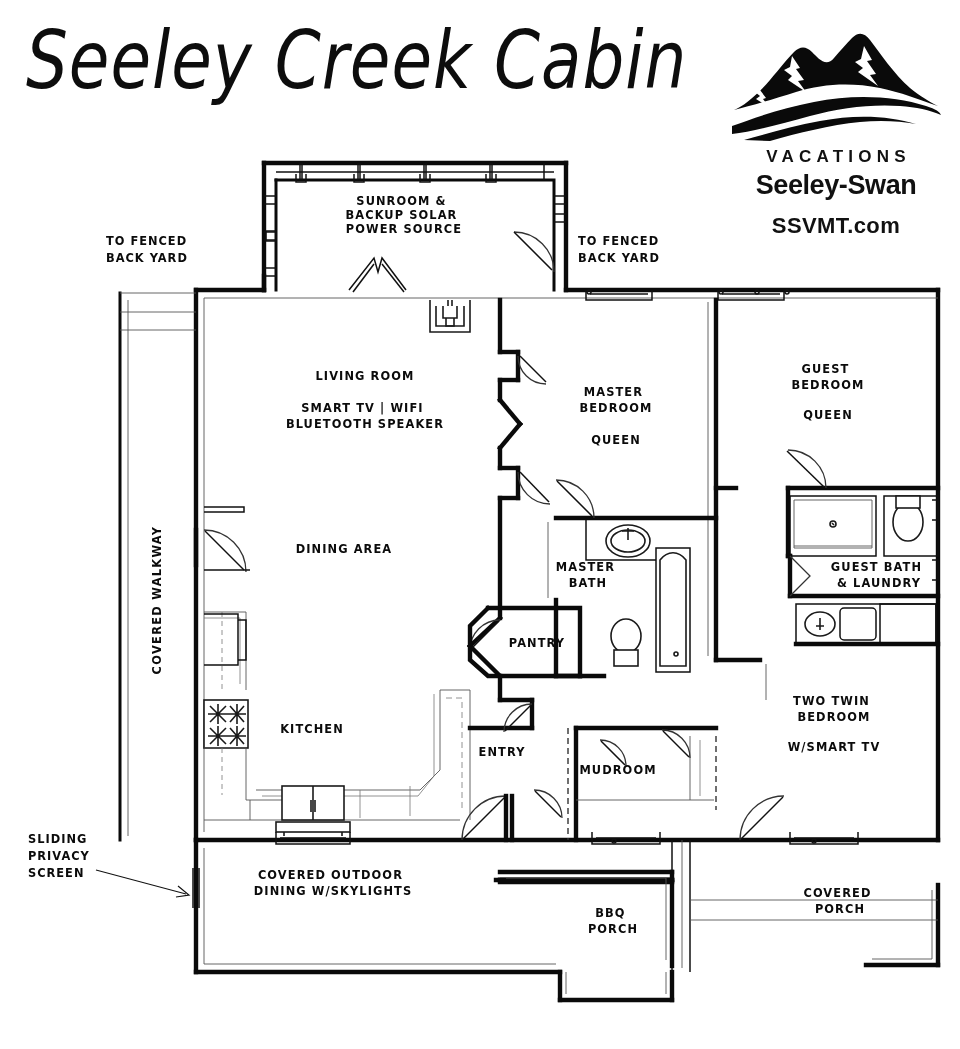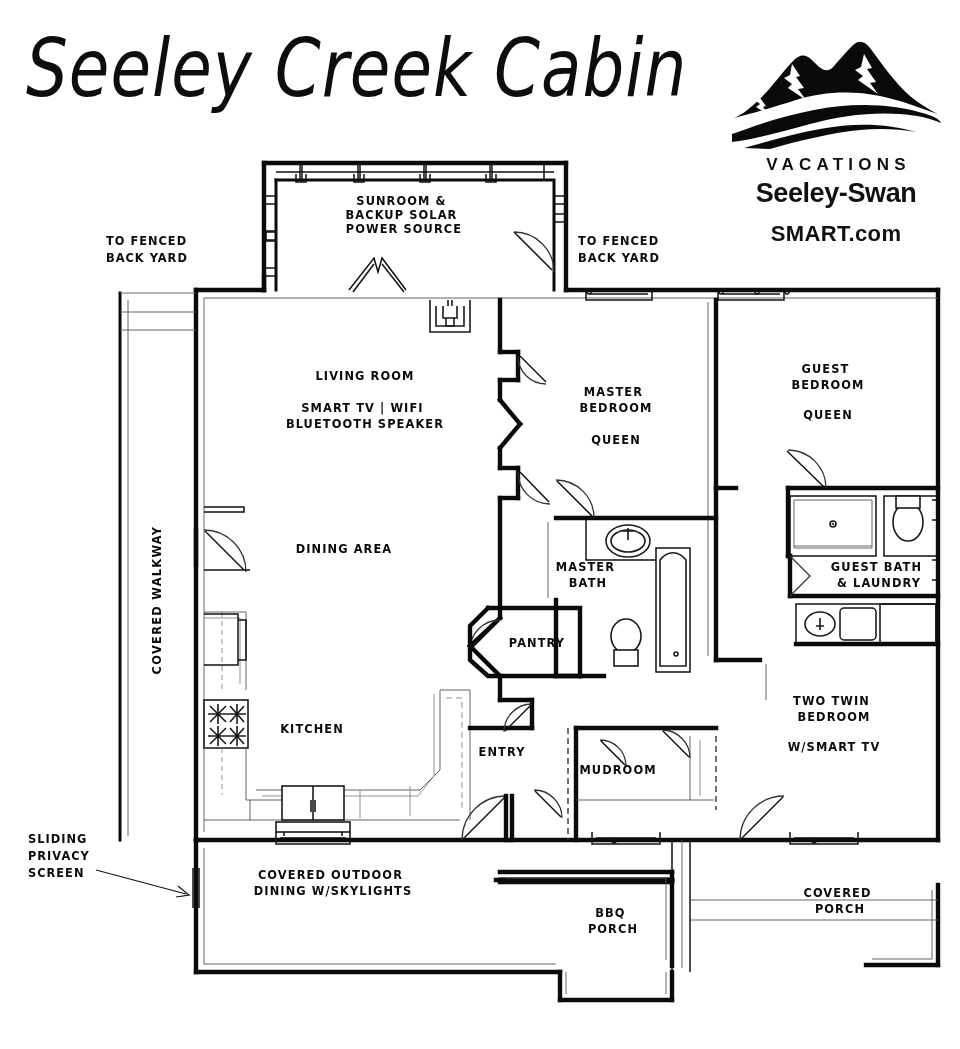--- a/index.html
+++ b/index.html
@@ -12,21 +12,21 @@
     height: 1049px;
     position: relative;
     overflow: hidden;
     font-family: "Liberation Sans", sans-serif;
     color: #111111;
   }
 
   
   #header {
     position: absolute;
-    left: 0; top: 8px;
+    left: 0; top: 0;
     width: 960px;
     height: 280px;
   }
   #cabin-title {
     position: absolute;
     left: 26px;
     top: 14px;
     font-family: "DejaVu Sans", sans-serif;
     font-size: 68px;
     font-style: italic;
@@ -143,21 +143,21 @@
       <path fill="#ffffff" d="M134 24 L142 38 L137 39 L146 52 L140 53 L148 64 L128 50 L133 46 L125 40 L131 37 Z"></path>
       <path fill="#ffffff" d="M30 68 L36 76 L33 77 L39 85 L26 77 L30 74 L25 70 Z"></path>
       <path fill="#0a0a0a" d="M2 104 C24 96 52 86 84 80 C124 72 164 74 196 84
                                C206 87 210 90 211 93 C200 88 186 85 170 84
                                C140 82 110 86 80 94 C50 102 22 110 2 112 Z"></path>
       <path fill="#0a0a0a" d="M14 118 C36 112 62 104 90 99 C126 92 160 94 186 102
                                C170 99 150 98 130 100 C100 103 68 111 40 119 Z"></path>
     </svg>
     <div id="logo-sub">VACATIONS</div>
     <div id="logo-name">Seeley-Swan</div>
-    <div id="logo-web">SMART.com</div>
+    <div id="logo-web">SSVMT.com</div>
   </div>
 </div>
 
 <div id="plan-wrap">
 <svg id="plan-svg" viewBox="0 0 960 1049" xmlns="http://www.w3.org/2000/svg">
 
   <g>
     <path class="wall" d="M264 163 L566 163"></path>
     <path class="wall" d="M264 163 L264 290"></path>
     <path class="wall" d="M566 163 L566 290"></path>

